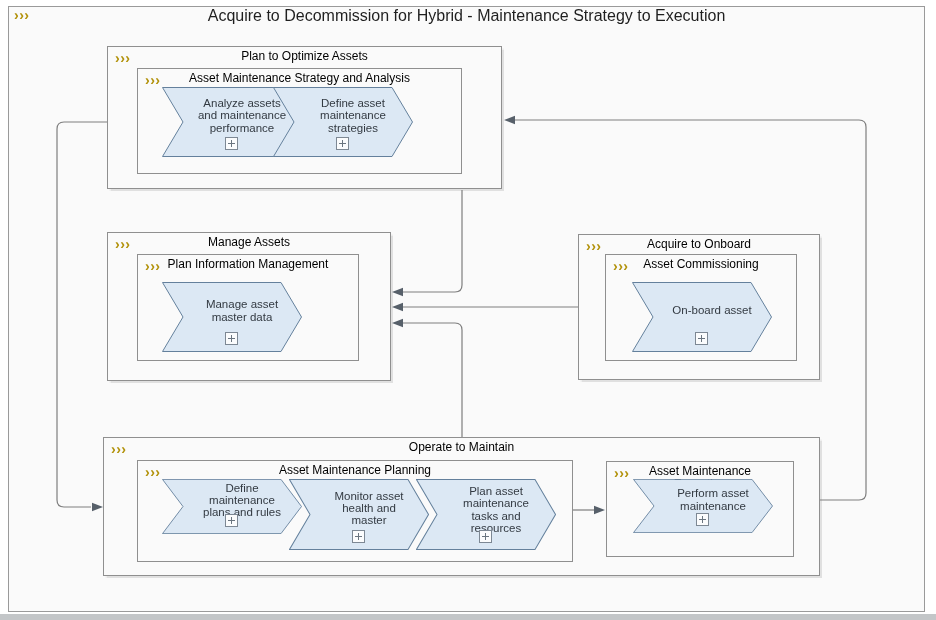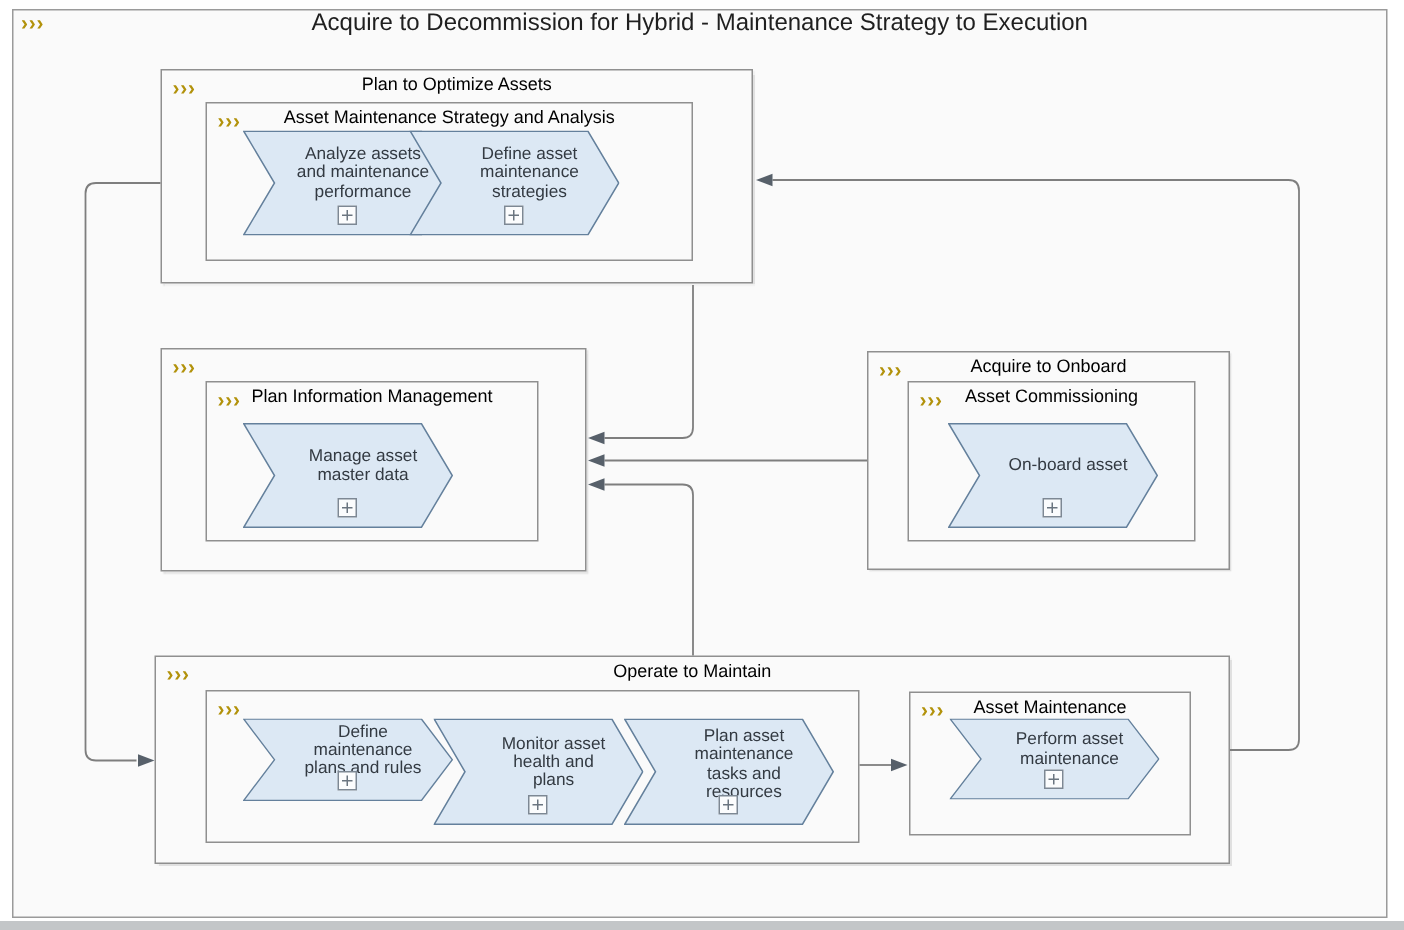--- a/index.html
+++ b/index.html
@@ -34,20 +34,21 @@
     <span class="badge box-badge">›››</span>
     <div class="box-title">Plan to Optimize Assets</div>
   </div>
   <div class="box" style="left:137px;top:68px;width:325px;height:106px;box-shadow:none;">
     <span class="badge box-badge">›››</span>
     <div class="box-title">Asset Maintenance Strategy and Analysis</div>
   </div>
 
   <div class="box" style="left:107px;top:232px;width:284px;height:149px;">
     <span class="badge box-badge">›››</span>
+    <div class="box-title">Manage Assets</div>
   </div>
   <div class="box" style="left:137px;top:254px;width:222px;height:107px;box-shadow:none;">
     <span class="badge box-badge">›››</span>
     <div class="box-title">Plan Information Management</div>
   </div>
 
   <div class="box" style="left:578px;top:234px;width:242px;height:146px;">
     <span class="badge box-badge">›››</span>
     <div class="box-title">Acquire to Onboard</div>
   </div>
@@ -55,20 +56,21 @@
     <span class="badge box-badge">›››</span>
     <div class="box-title">Asset Commissioning</div>
   </div>
 
   <div class="box" style="left:103px;top:437px;width:717px;height:139px;">
     <span class="badge box-badge">›››</span>
     <div class="box-title">Operate to Maintain</div>
   </div>
   <div class="box" style="left:137px;top:460px;width:436px;height:102px;box-shadow:none;">
     <span class="badge box-badge">›››</span>
+    <div class="box-title">Asset Maintenance Planning</div>
   </div>
   <div class="box" style="left:606px;top:461px;width:188px;height:96px;box-shadow:none;">
     <span class="badge box-badge">›››</span>
     <div class="box-title">Asset Maintenance
 Execution</div>
   </div>
 
   <div class="chevron" style="left:162px;top:87px;width:140px;height:70px;">
     <svg viewBox="0 0 140 70" preserveAspectRatio="none">
         <polygon points="0.5,0.5 119,0.5 139.5,35 119,69.5 0.5,69.5 21,35"></polygon>
@@ -113,21 +115,21 @@
 maintenance
 plans and rules</div>
     <div class="plus"></div>
   </div>
   <div class="chevron" style="left:289px;top:479px;width:140px;height:71px;">
     <svg viewBox="0 0 140 70" preserveAspectRatio="none">
         <polygon points="0.5,0.5 119,0.5 139.5,35 119,69.5 0.5,69.5 21,35"></polygon>
       </svg>
     <div class="chev-label">Monitor asset
 health and
-plans</div>
+master</div>
     <div class="plus"></div>
   </div>
   <div class="chevron" style="left:416px;top:479px;width:140px;height:71px;">
     <svg viewBox="0 0 140 70" preserveAspectRatio="none">
         <polygon points="0.5,0.5 119,0.5 139.5,35 119,69.5 0.5,69.5 21,35"></polygon>
       </svg>
     <div class="chev-label" style="bottom:14px;">Plan asset
 maintenance
 tasks and
 resources</div>

